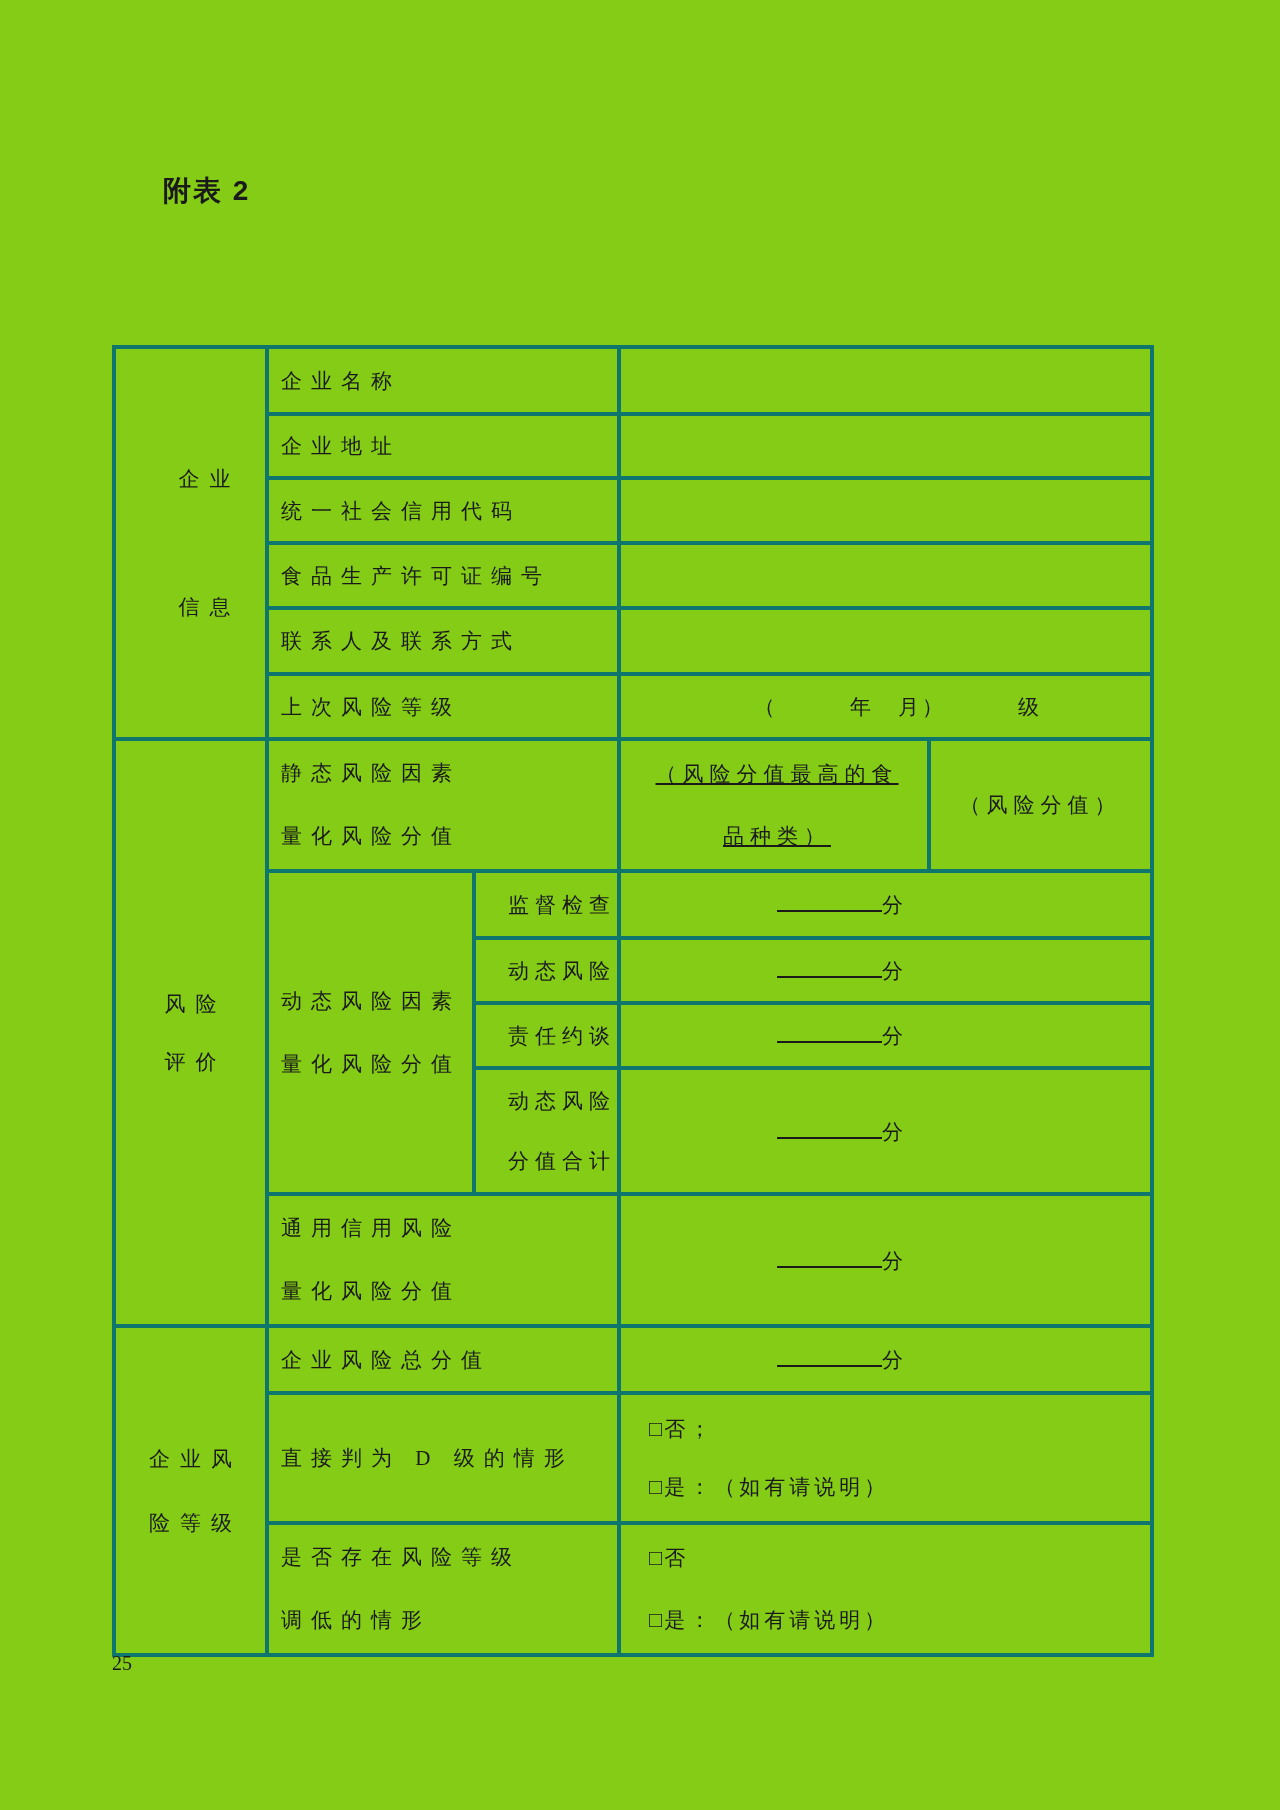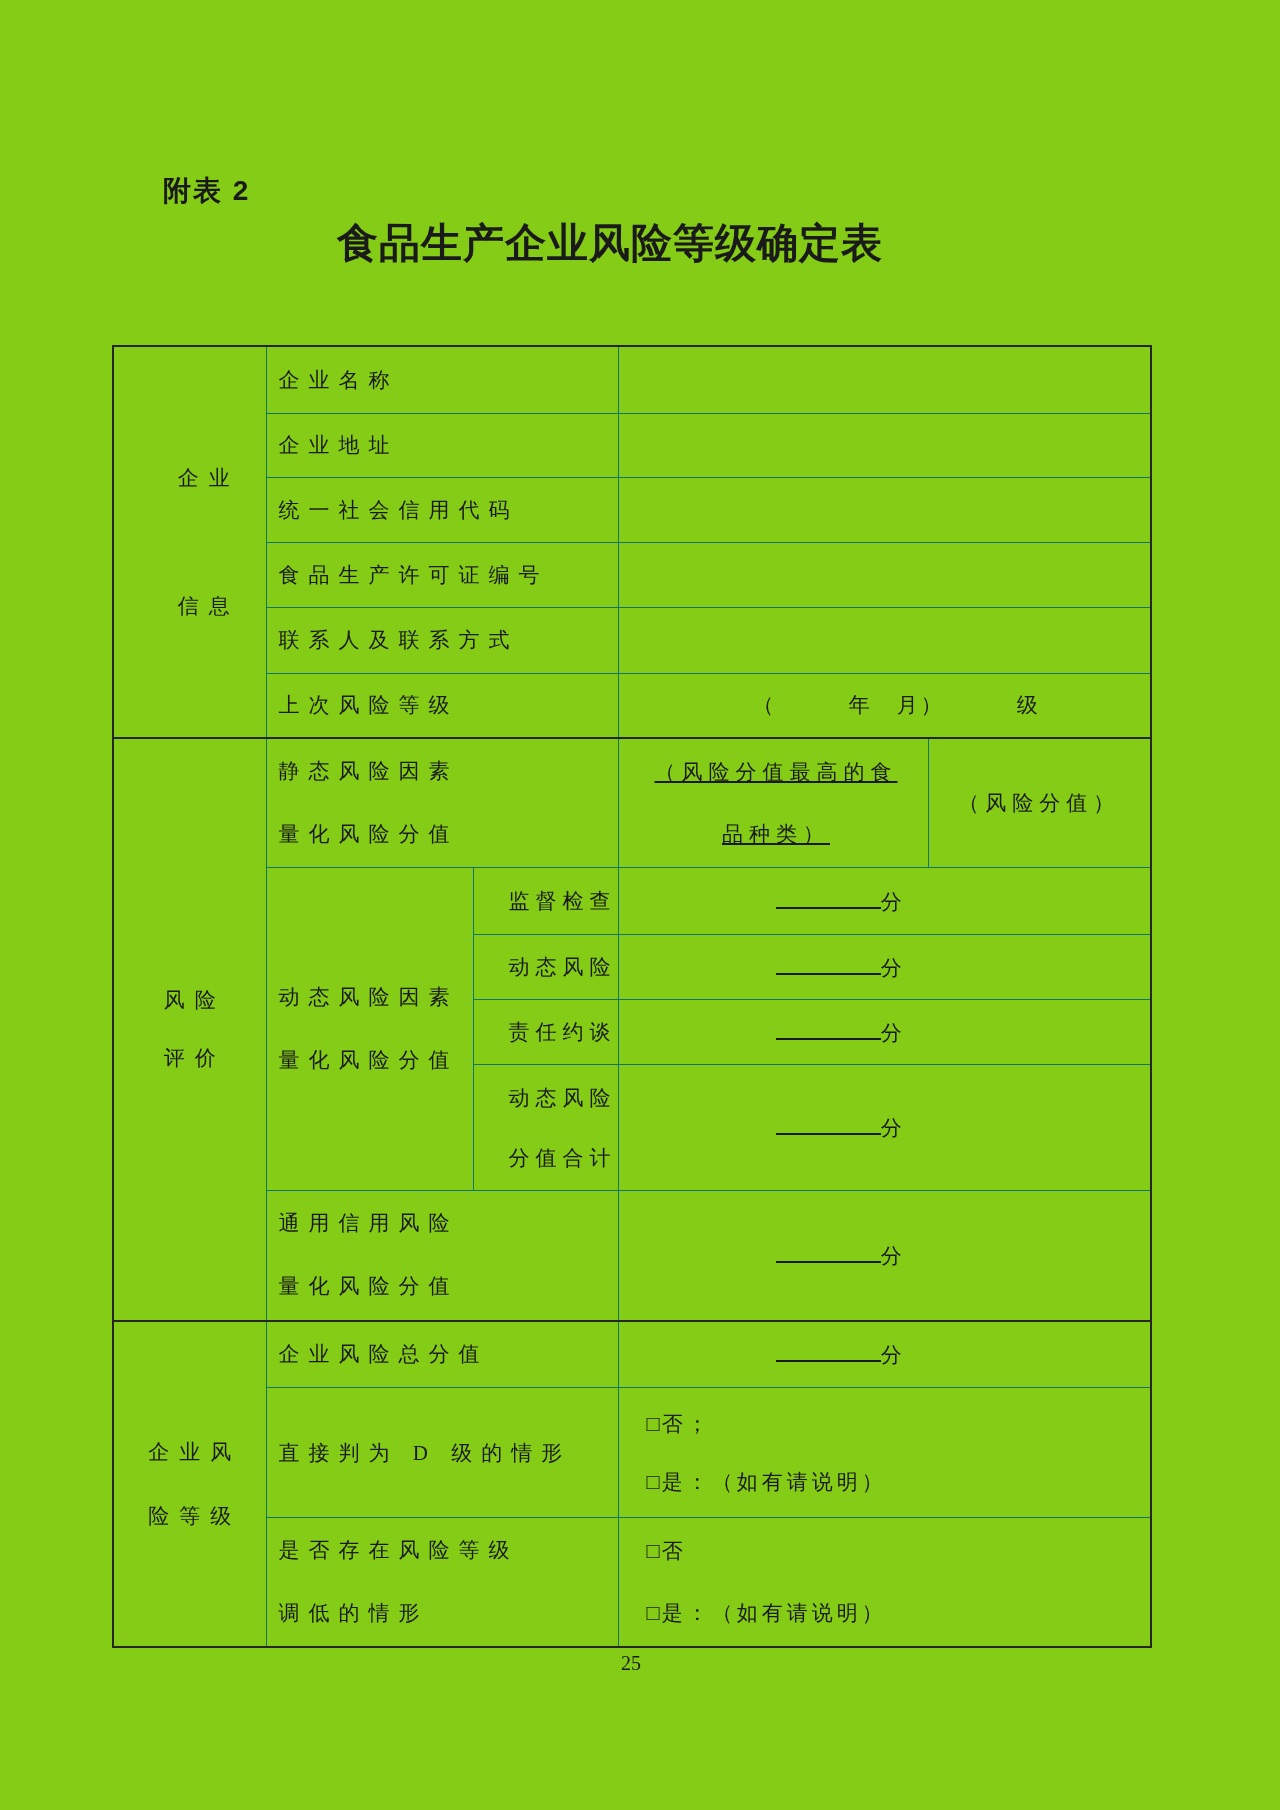--- a/index.html
+++ b/index.html
@@ -19,21 +19,21 @@
     position:absolute;left:337px;top:216px;
     font-weight:bold;font-size:41px;letter-spacing:1px;white-space:nowrap;
   }
 
   table.risk{
     position:absolute;left:112px;top:345px;
     width:1038px;border-collapse:collapse;table-layout:fixed;
     border:2px solid #262626;
   }
   table.risk td{
-    border:1px solid #0f766e;
+    border:4px solid #0f766e;
     vertical-align:middle;
     font-size:21px;
     overflow:hidden;
   }
   tr.section td{border-top:2px solid #262626;}
 
   
   td.grp{text-align:center;letter-spacing:10px;}
   td.grp div{white-space:nowrap;text-indent:10px;}
   .grp-ent div{line-height:128px;margin-left:28px;}
@@ -61,30 +61,29 @@
 
   
   td.chk{text-align:left;padding-left:28px;letter-spacing:4px;}
   td.chk div{white-space:nowrap;}
   .chk-gap1 div{line-height:58px;}
   .chk-gap2 div{line-height:61px;}
   .box{font-size:22px;letter-spacing:2px;}
 
   .page-number{
     position:absolute;left:112px;top:1652px;width:1038px;
-    text-align:center;font-size:20px;
+    text-align:left;font-size:20px;
   }
 </style>
 </head>
 <body>
 
 <div class="page">
 
   <div class="doc-tag">附表 2</div>
-  <div class="doc-title">食品生产企业风险等级确定表</div>
 
   <table class="risk">
     <colgroup>
       <col style="width:153px">
       <col style="width:207px">
       <col style="width:145px">
       <col style="width:310px">
       <col style="width:223px">
     </colgroup>
 

